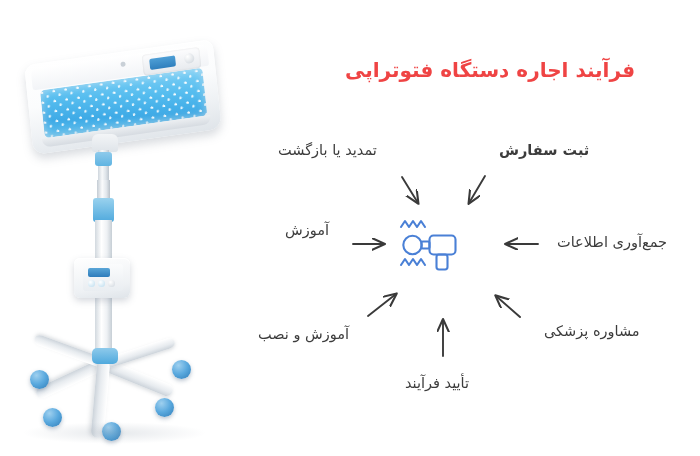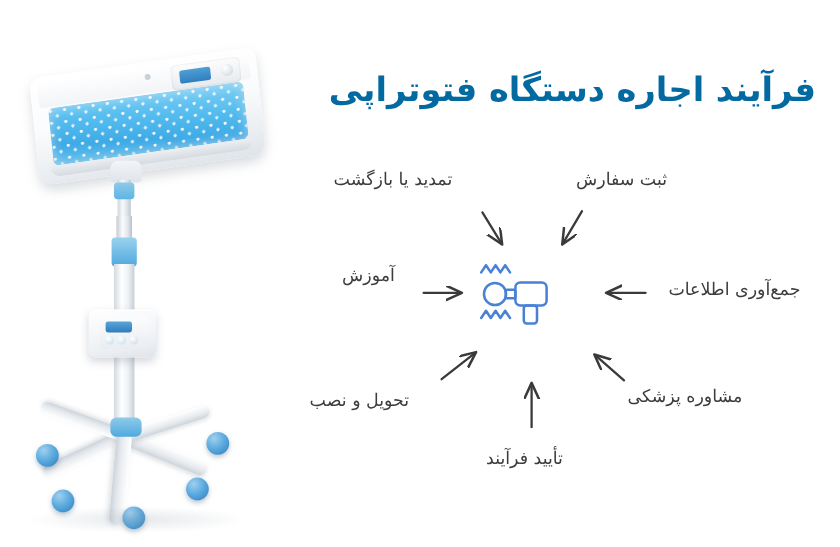--- a/index.html
+++ b/index.html
@@ -16,23 +16,23 @@
     background: #ffffff;
   }
 
   
   .title {
     position: absolute;
     left: 300px; top: 58px;
     width: 380px;
     text-align: center;
     direction: rtl;
-    font-size: 28px;
+    font-size: 20px;
     font-weight: bold;
-    color: #0369a1;
+    color: #ef4444;
     letter-spacing: 0px;
     white-space: nowrap;
   }
 
   
   .device {
     position: absolute;
     left: 0px; top: 30px;
     width: 260px; height: 400px;
   }
@@ -332,28 +332,28 @@
 
           <rect x="34.5" y="25.5" width="26" height="19" rx="4"></rect>
 
           <rect x="41.5" y="44.5" width="11" height="15" rx="2.4"></rect>
 
           <polyline points="6,55 10,49 14,55 18,49 22,55 26,49 30,55"></polyline>
         </g>
       </svg>
     </div>
 
-    <div class="node-label" style="left:240px; top:22px;">ثبت سفارش</div>
+    <div class="node-label" style="left:259px; top:22px;font-weight:bold;">ثبت سفارش</div>
 
     <div class="node-label" style="left:38px; top:22px;">تمدید یا بازگشت</div>
 
     <div class="node-label" style="left:317px; top:114px;">جمع‌آوری اطلاعات</div>
 
     <div class="node-label" style="left:45px; top:102px;">آموزش</div>
 
-    <div class="node-label" style="left:283px; top:203px;">مشاوره پزشکی</div>
-
-    <div class="node-label" style="left:18px; top:206px;">تحویل و نصب</div>
+    <div class="node-label" style="left:304px; top:203px;">مشاوره پزشکی</div>
+
+    <div class="node-label" style="left:18px; top:206px;">آموزش و نصب</div>
 
     <div class="node-label" style="left:165px; top:255px;">تأیید فرآیند</div>
   </div>
 
 </div>
 
 </body></html>

